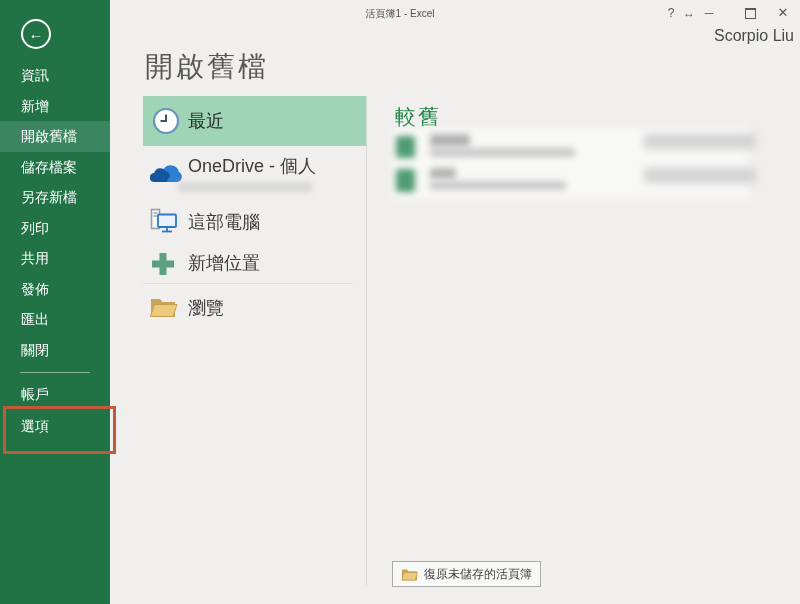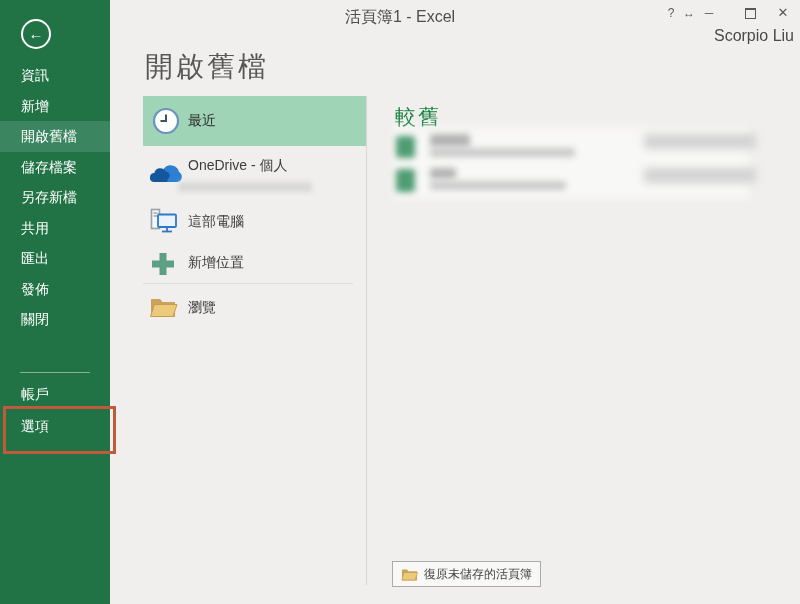--- a/index.html
+++ b/index.html
@@ -5,21 +5,21 @@
   html,body{margin:0;padding:0;}
   body{
     width:800px;height:604px;position:relative;overflow:hidden;
     background:#f0efed;
     font-family:"Liberation Sans","DejaVu Sans",sans-serif;
     -webkit-font-smoothing:antialiased;
   }
   
   .titlebar-title{
     position:absolute;left:0;right:0;top:7px;text-align:center;
-    font-size:16px;color:#4e4e4e;
+    font-size:10px;color:#4e4e4e;
   }
   .win-controls{position:absolute;top:5px;right:0;height:18px;}
   .win-btn{
     position:absolute;top:0;width:16px;height:16px;line-height:16px;
     text-align:center;font-size:12px;color:#585858;cursor:default;
   }
   .wb-help{left:-137px;}
   .wb-full{left:-119px;}
   .wb-min{left:-99px;font-weight:bold;}
   .wb-max{left:-58px;}
@@ -59,21 +59,21 @@
     position:absolute;left:145px;top:48px;
     font-size:28px;font-weight:400;color:#575757;letter-spacing:3px;
   }
 
   
   .place-row{
     position:absolute;left:143px;width:223px;cursor:pointer;
     display:flex;align-items:center;
   }
   .place-row .p-icon{position:absolute;}
-  .place-row .p-label{font-size:14px;color:#3d3d3d;white-space:nowrap;}
+  .place-row .p-label{font-size:18px;color:#3d3d3d;white-space:nowrap;}
   .row-recent{top:96px;height:50px;background:#9fd4b6;}
   .row-recent .p-icon{left:9px;top:11px;}
   .row-recent .p-label{margin-left:45px;color:#2c2c2c;}
   .row-onedrive{top:150px;height:46px;}
   .row-onedrive .p-icon{left:6px;top:12px;}
   .row-onedrive .p-label{margin-left:45px;margin-top:-14px;}
   .onedrive-sub{
     position:absolute;left:178px;top:182px;width:134px;height:10px;
     background:#d8d8d8;filter:blur(2.5px);border-radius:3px;
   }
@@ -139,23 +139,24 @@
 <div class="user-name">Scorpio Liu</div>
 
 <div class="sidebar">
   <div class="back-btn">←</div>
   <div class="side-nav">
     <div class="side-item">資訊</div>
     <div class="side-item">新增</div>
     <div class="side-item selected">開啟舊檔</div>
     <div class="side-item">儲存檔案</div>
     <div class="side-item">另存新檔</div>
+    <div class="side-item">列印</div>
     <div class="side-item">共用</div>
+    <div class="side-item">發佈</div>
     <div class="side-item">匯出</div>
-    <div class="side-item">發佈</div>
     <div class="side-item">關閉</div>
   </div>
   <div class="side-divider"></div>
   <div class="side-footer">
     <div class="side-item">帳戶</div>
     <div class="side-item">選項</div>
   </div>
 </div>
 <div class="annotation-box"></div>
 

